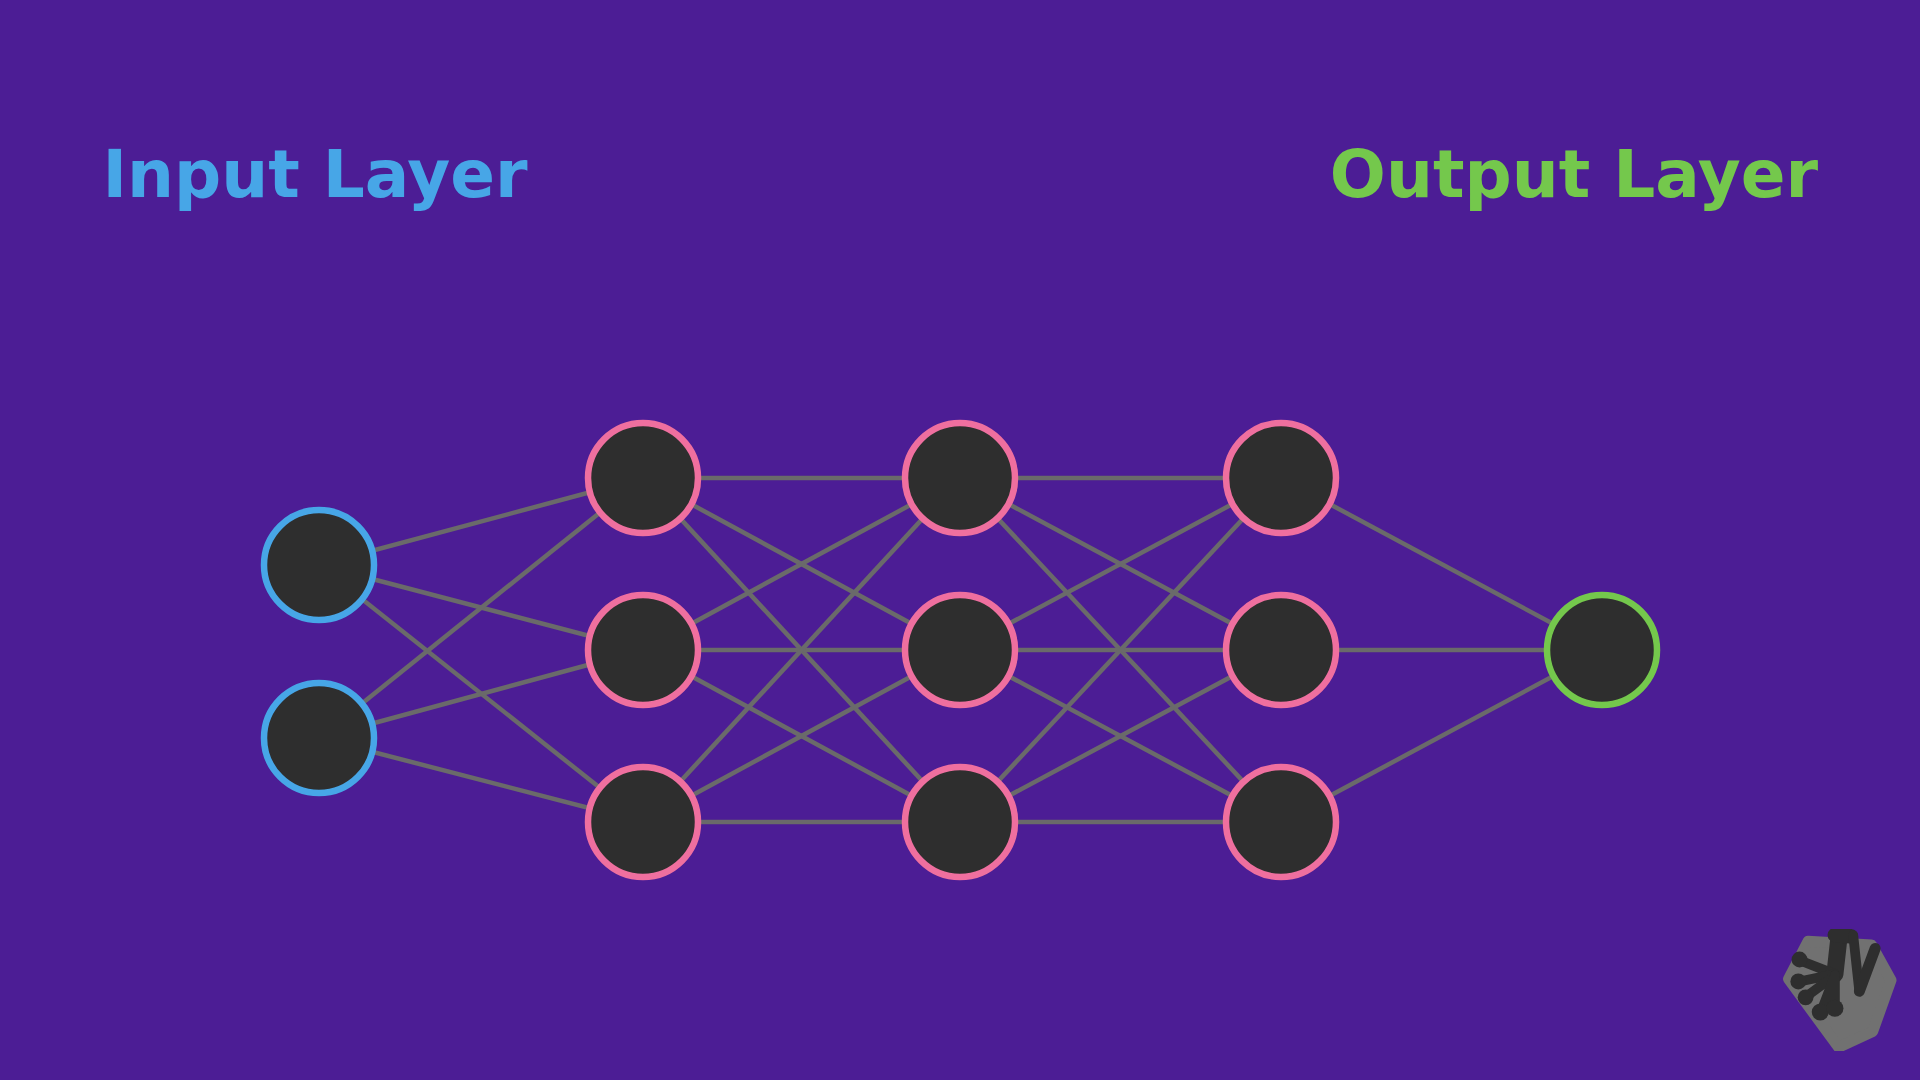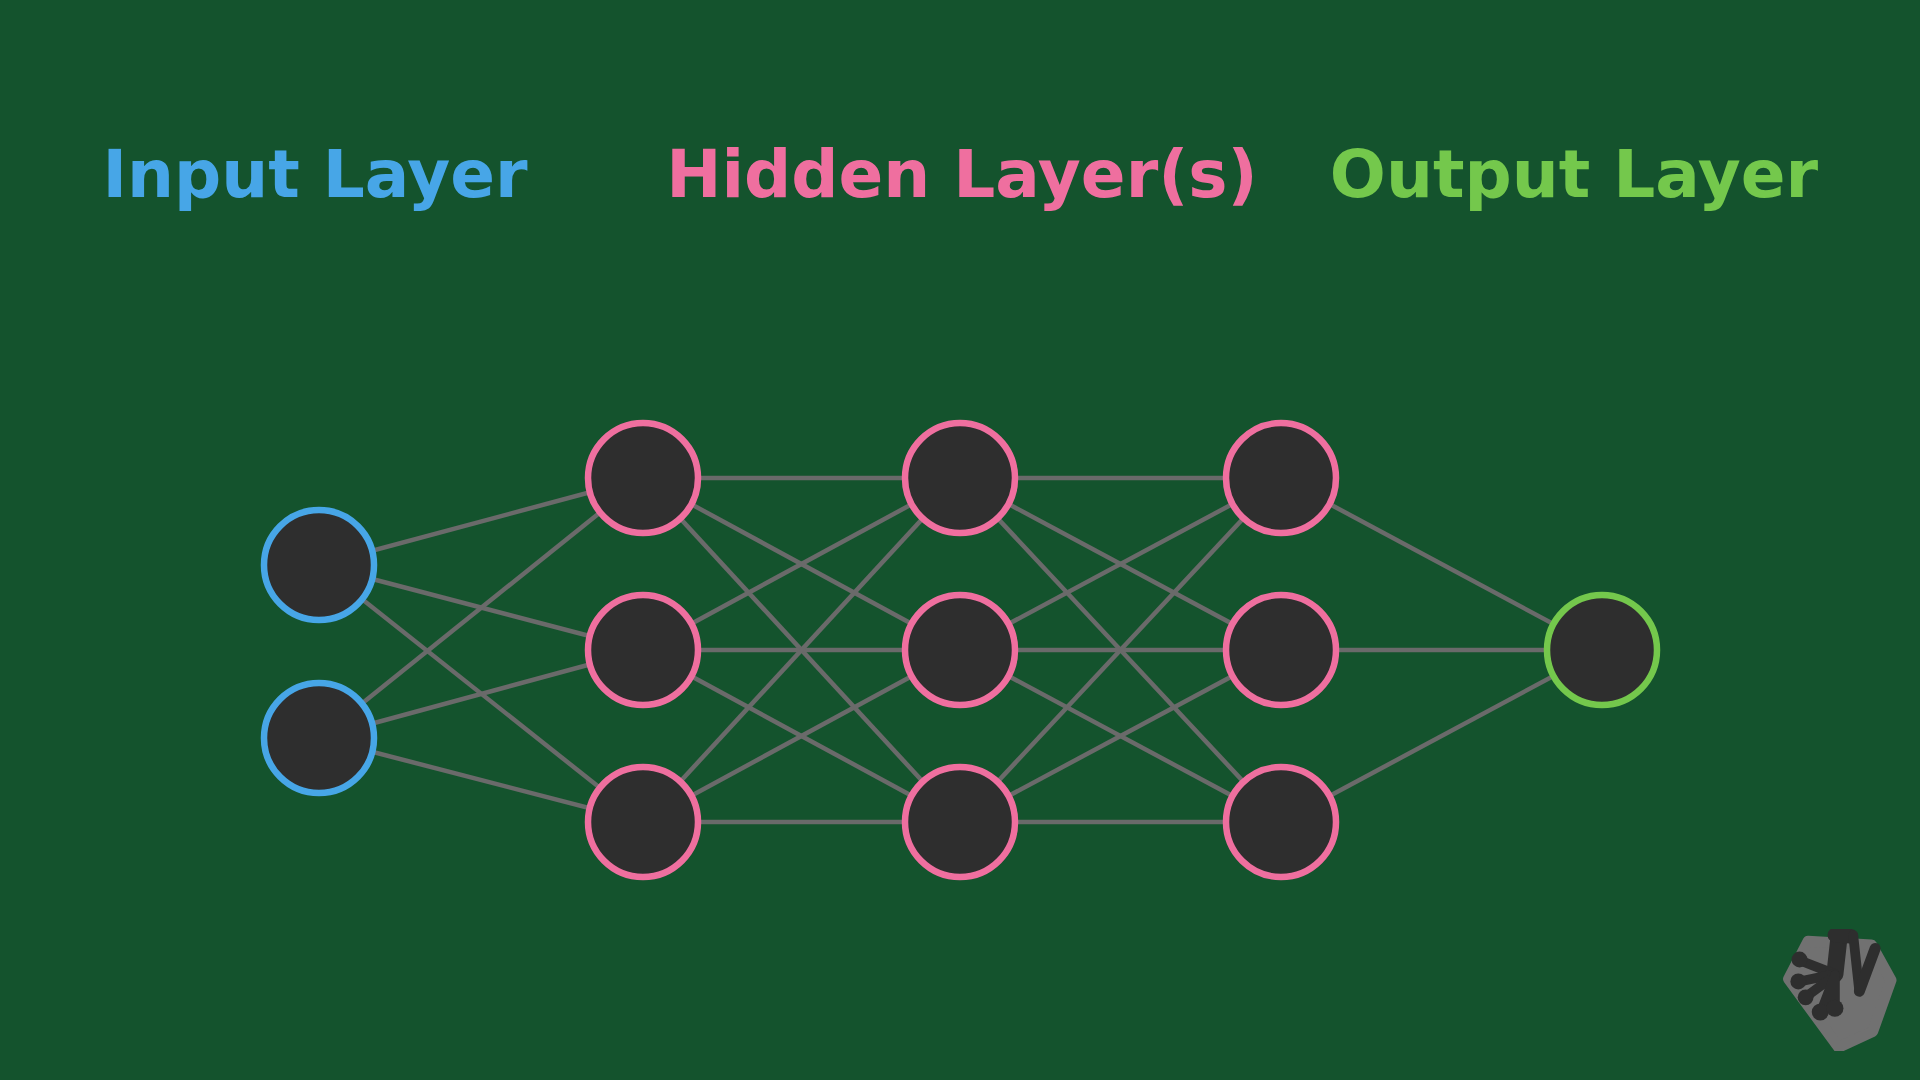--- a/index.html
+++ b/index.html
@@ -32,21 +32,21 @@
   }
   #logo-svg {
     position: absolute;
     left: 1780px;
     top: 929px;
   }
 </style>
 </head>
 <body>
 
-<div id="canvas" style="background: #14532d;">
+<div id="canvas" style="background: #4c1d95;">
 
   <svg id="network-svg" width="1920" height="1080" viewBox="0 0 1920 1080">
       <line x1="319" y1="565" x2="643" y2="478" stroke="#6a6a6a" stroke-width="4.5"></line>
       <line x1="319" y1="565" x2="643" y2="650" stroke="#6a6a6a" stroke-width="4.5"></line>
       <line x1="319" y1="565" x2="643" y2="822" stroke="#6a6a6a" stroke-width="4.5"></line>
       <line x1="319" y1="738" x2="643" y2="478" stroke="#6a6a6a" stroke-width="4.5"></line>
       <line x1="319" y1="738" x2="643" y2="650" stroke="#6a6a6a" stroke-width="4.5"></line>
       <line x1="319" y1="738" x2="643" y2="822" stroke="#6a6a6a" stroke-width="4.5"></line>
       <line x1="643" y1="478" x2="960" y2="478" stroke="#6a6a6a" stroke-width="4.5"></line>
       <line x1="643" y1="478" x2="960" y2="650" stroke="#6a6a6a" stroke-width="4.5"></line>
@@ -77,21 +77,20 @@
       <circle cx="960" cy="478" r="55" fill="#2e2e2e" stroke="#ef6f9f" stroke-width="6.5"></circle>
       <circle cx="960" cy="650" r="55" fill="#2e2e2e" stroke="#ef6f9f" stroke-width="6.5"></circle>
       <circle cx="960" cy="822" r="55" fill="#2e2e2e" stroke="#ef6f9f" stroke-width="6.5"></circle>
       <circle cx="1281" cy="478" r="55" fill="#2e2e2e" stroke="#ef6f9f" stroke-width="6.5"></circle>
       <circle cx="1281" cy="650" r="55" fill="#2e2e2e" stroke="#ef6f9f" stroke-width="6.5"></circle>
       <circle cx="1281" cy="822" r="55" fill="#2e2e2e" stroke="#ef6f9f" stroke-width="6.5"></circle>
       <circle cx="1602" cy="650" r="55" fill="#2e2e2e" stroke="#74c84c" stroke-width="6.5"></circle>
     </svg>
 
   <div class="layer-label" style="left: 315px; top: 142px; color: rgb(71, 166, 231);">Input Layer</div>
-  <div class="layer-label" style="left: 962px; top: 142px; color: rgb(239, 111, 159);">Hidden Layer(s)</div>
   <div class="layer-label" style="left: 1574px; top: 142px; color: rgb(116, 200, 76);">Output Layer</div>
 
   <svg id="logo-svg" width="122" height="122" viewBox="0 0 100 100">
     <g>
       <polygon id="logo-hex" points="23,10 75,13 91,42 76,84 48,97 7,41" stroke-width="9" stroke-linejoin="round" fill="#717171" stroke="#717171"></polygon>
     </g>
     <g id="logo-cut" fill="none" stroke-linecap="round" stroke="#2e2e2e">
 
       <path d="M 49,1 L 45,37" stroke-width="14"></path>
       <path d="M 45,5 L 58,6" stroke-width="12"></path>

